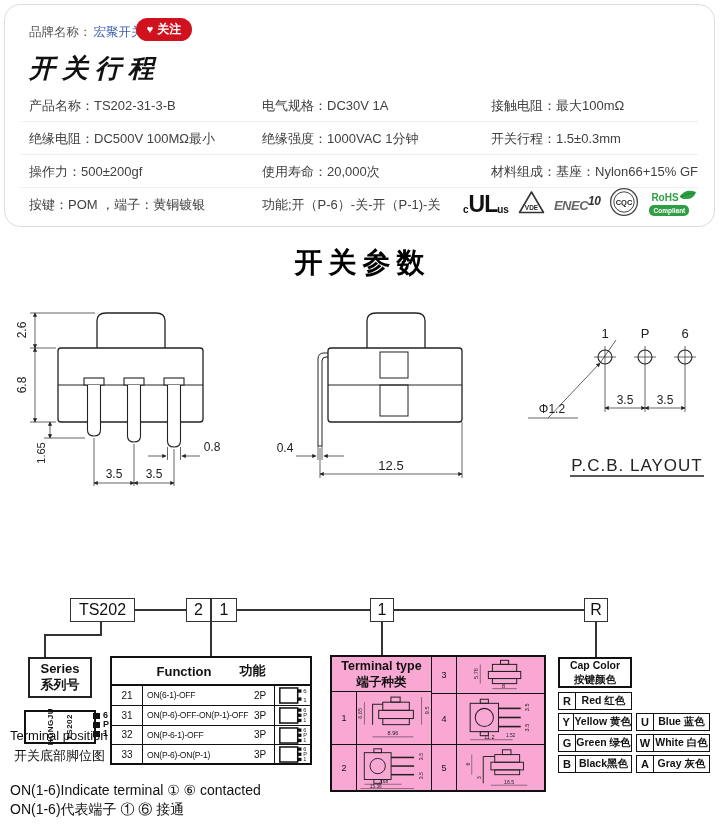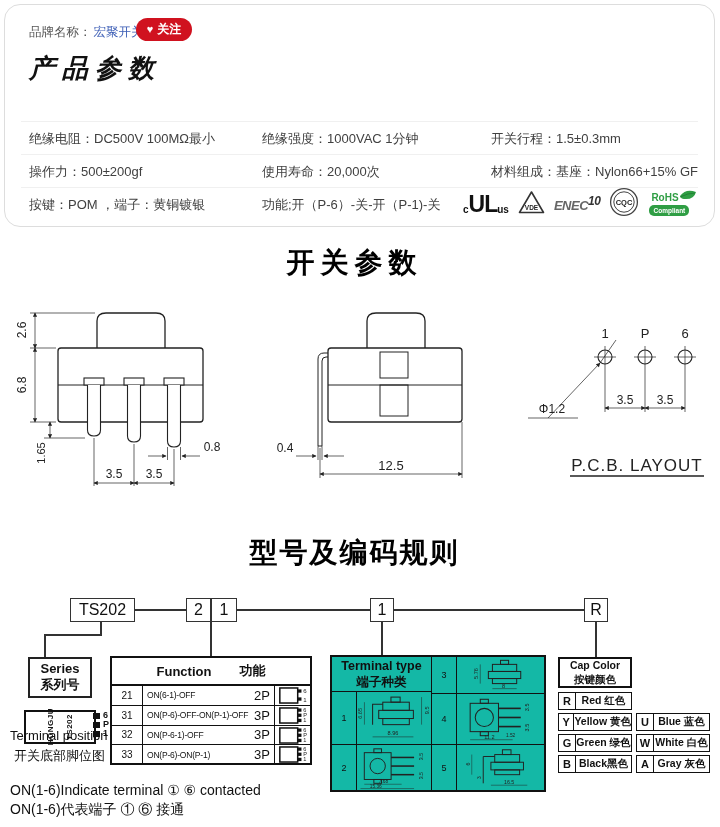--- a/index.html
+++ b/index.html
@@ -27,40 +27,40 @@
   .cert-ul{display:flex;align-items:flex-end;color:#111;line-height:1;}
   .cert-ul i{font-style:normal;font-size:10px;font-weight:bold;padding-bottom:1px;}
   .cert-ul b{font-size:23px;font-weight:900;letter-spacing:-1px;}
   .cert-enec{font-style:italic;font-weight:bold;font-size:13px;color:#666;letter-spacing:-0.5px;}
   .cert-enec sup{font-size:12px;color:#333;}
   .cert-rohs{position:relative;width:50px;height:28px;}
   .cert-rohs .r1{position:absolute;left:3px;top:2px;font-size:10px;font-weight:bold;color:#2f9e44;}
   .cert-rohs .r2{position:absolute;left:1px;top:15px;width:40px;height:11px;background:#2f9e44;border-radius:5px;
                  color:#fff;font-size:6.5px;font-weight:bold;text-align:center;line-height:11px;}
   
-  .big-title{position:absolute;left:0;width:709px;text-align:center;font-size:28px;font-weight:bold;color:#000;margin:0;}
+  .big-title{position:absolute;left:8px;width:709px;text-align:center;font-size:28px;font-weight:bold;color:#000;margin:0;}
   
   .code-box{position:absolute;height:24px;border:1.5px solid #333;background:#fff;box-sizing:border-box;
             display:flex;align-items:center;justify-content:center;font-size:16px;color:#111;}
   
   .series-box{position:absolute;left:28px;top:657px;width:64px;height:41px;border:2px solid #222;box-sizing:border-box;
               display:flex;flex-direction:column;align-items:center;justify-content:center;font-weight:bold;font-size:13px;color:#111;}
   
   .fn-table{position:absolute;left:110px;top:656px;width:202px;height:109px;border:2px solid #111;box-sizing:border-box;background:#fff;}
   .fn-head{height:26px;border-bottom:1.5px solid #111;display:flex;align-items:center;justify-content:center;gap:28px;
            font-weight:bold;font-size:13px;color:#111;}
   .fn-row{height:19.8px;display:flex;align-items:stretch;border-top:1px solid #111;box-sizing:border-box;font-size:8.5px;color:#111;}
   .fn-row:first-of-type{border-top:none;}
   .fn-code{width:30px;border-right:1px solid #111;display:flex;align-items:center;justify-content:center;font-size:10px;}
   .fn-desc{flex:1;display:flex;align-items:center;padding-left:4px;letter-spacing:-0.2px;white-space:nowrap;}
-  .fn-poles{width:20px;display:flex;align-items:center;font-size:13px;}
+  .fn-poles{width:20px;display:flex;align-items:center;font-size:10px;}
   .fn-ic{width:35px;border-left:1px solid #111;display:flex;align-items:center;justify-content:center;}
   .fn-ic svg{width:32px;height:19px;}
   
-  .tt{position:absolute;left:330px;top:655px;width:216px;height:137px;border:2px solid #111;box-sizing:border-box;background:#14b8a6;}
+  .tt{position:absolute;left:330px;top:655px;width:216px;height:137px;border:2px solid #111;box-sizing:border-box;background:#f9a8d4;}
   .tt-cell{position:absolute;box-sizing:border-box;}
   .tt-head{display:flex;flex-direction:column;align-items:center;justify-content:center;
            font-weight:bold;font-size:12.5px;color:#111;line-height:1.3;}
   .tt-num{position:absolute;left:0;top:0;bottom:0;width:24px;border-right:1px solid #111;display:flex;
           align-items:center;justify-content:center;font-size:9px;color:#111;}
   .tt-art{position:absolute;left:24px;top:0;right:0;bottom:0;}
   .tt-art svg{width:100%;height:100%;}
   
   .cap-head{position:absolute;left:558px;top:657px;width:74px;height:31px;border:2px solid #111;box-sizing:border-box;
             display:flex;flex-direction:column;align-items:center;justify-content:center;font-size:10.5px;font-weight:bold;color:#111;line-height:1.25;}
@@ -85,26 +85,31 @@
 
   <section class="panel">
     <div class="brand-row">
       <span class="brand-label">品牌名称：</span>
       <a href="#" class="brand-link">宏聚开关</a>
     </div>
     <button class="follow-btn">
       <span class="heart">♥</span>
       <span>关注</span>
     </button>
-    <h2 class="panel-title">产品参数</h2>
+    <h2 class="panel-title">开关行程</h2>
 
     <div class="spec-sep" style="top:116px"></div>
     <div class="spec-sep" style="top:149px"></div>
     <div class="spec-sep" style="top:182px"></div>
 
+    <div class="spec-row" style="top:92px">
+      <span class="spec-cell c1">产品名称：TS202-31-3-B</span>
+      <span class="spec-cell c2">电气规格：DC30V  1A</span>
+      <span class="spec-cell c3">接触电阻：最大100mΩ</span>
+    </div>
     <div class="spec-row" style="top:125px">
       <span class="spec-cell c1">绝缘电阻：DC500V  100MΩ最小</span>
       <span class="spec-cell c2">绝缘强度：1000VAC  1分钟</span>
       <span class="spec-cell c3">开关行程：1.5±0.3mm</span>
     </div>
     <div class="spec-row" style="top:158px">
       <span class="spec-cell c1">操作力：500±200gf</span>
       <span class="spec-cell c2">使用寿命：20,000次</span>
       <span class="spec-cell c3">材料组成：基座：Nylon66+15% GF</span>
     </div>
@@ -236,21 +241,20 @@
     </g>
     <text x="605" y="38" text-anchor="middle" font-size="13">1</text>
     <text x="645" y="38" text-anchor="middle" font-size="13">P</text>
     <text x="685" y="38" text-anchor="middle" font-size="13">6</text>
     <text x="552" y="113" text-anchor="middle" font-size="12">Φ1.2</text>
     <text x="625" y="104" text-anchor="middle" font-size="12">3.5</text>
     <text x="665" y="104" text-anchor="middle" font-size="12">3.5</text>
     <text x="637" y="171" text-anchor="middle" font-size="17" letter-spacing="1">P.C.B. LAYOUT</text>
   </svg>
 
-  <h1 class="big-title" style="top:534px;letter-spacing:2px;">型号及编码规则</h1>
 
   <div>
     <div class="line-h" style="left:135px;top:609px;width:51px;"></div>
     <div class="line-h" style="left:237px;top:609px;width:133px;"></div>
     <div class="line-h" style="left:394px;top:609px;width:190px;"></div>
     <div class="line-v" style="left:100px;top:622px;height:14px;"></div>
     <div class="line-h" style="left:44px;top:634px;width:58px;"></div>
     <div class="line-v" style="left:44px;top:634px;height:23px;"></div>
     <div class="line-v" style="left:210px;top:622px;height:34px;"></div>
     <div class="line-v" style="left:381px;top:622px;height:33px;"></div>

